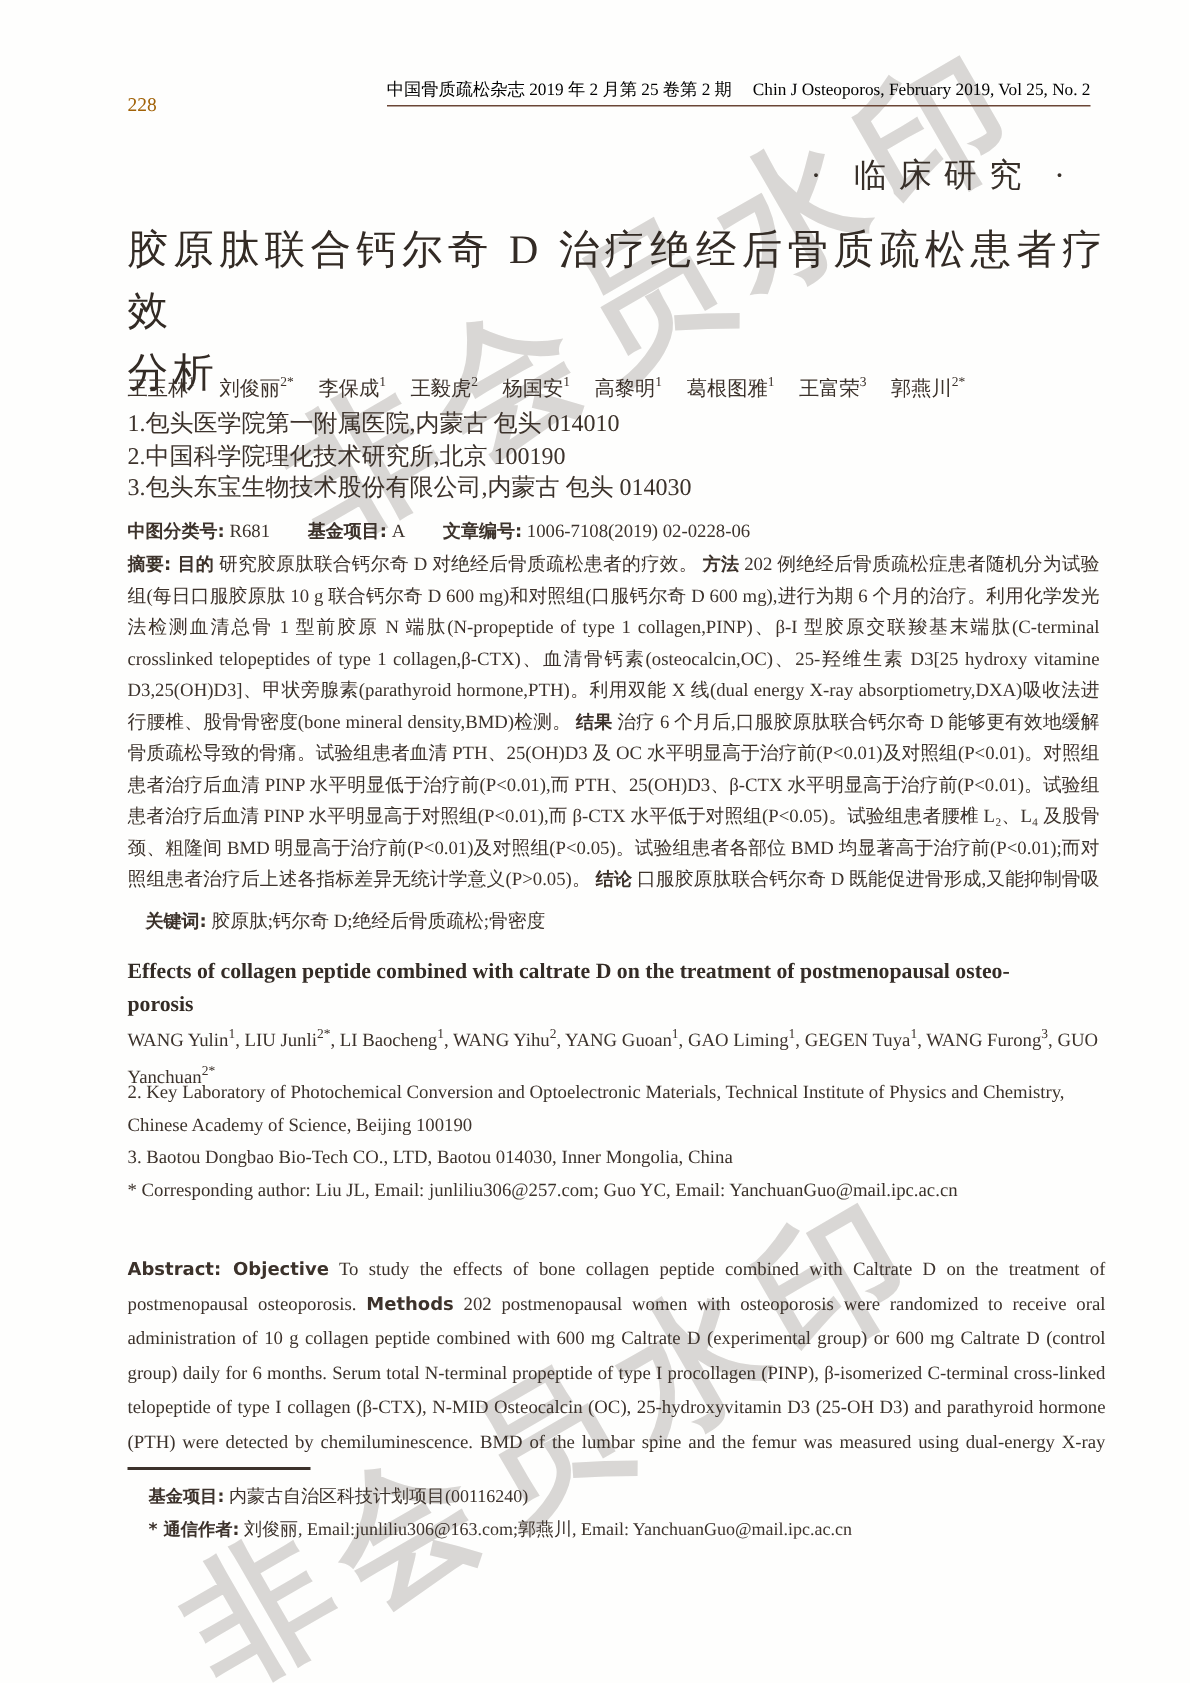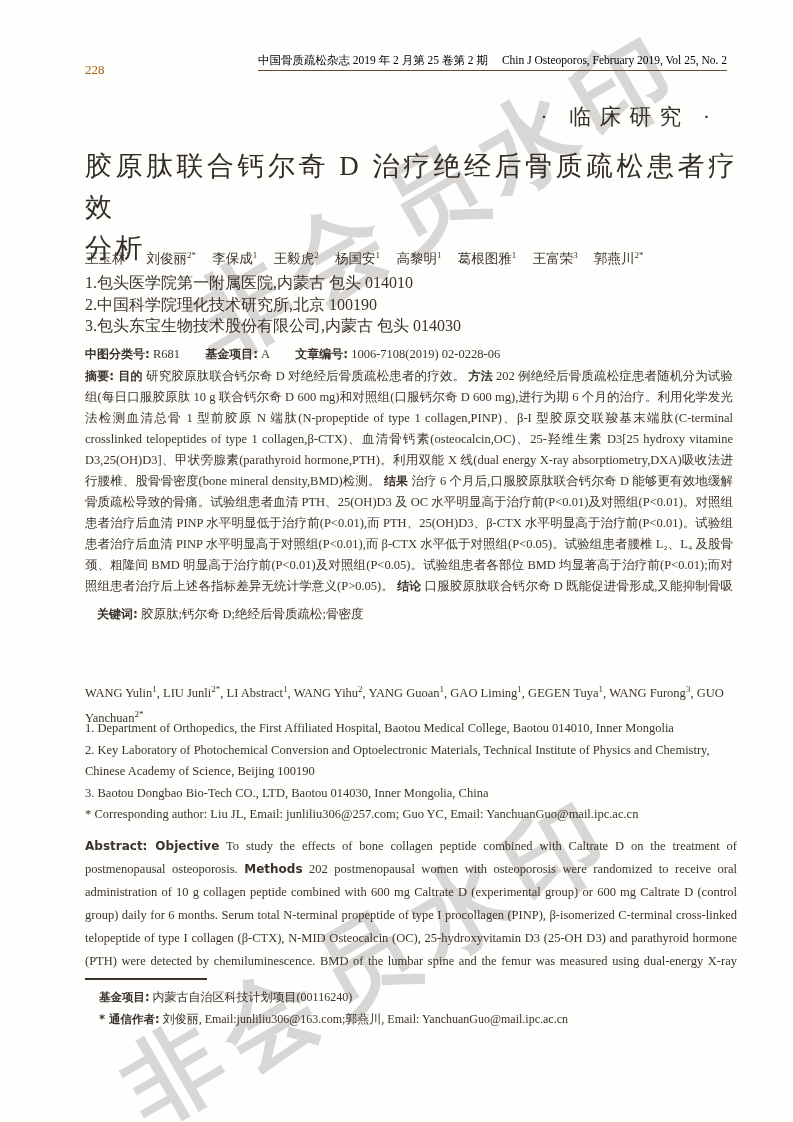--- a/index.html
+++ b/index.html
@@ -124,46 +124,46 @@
     
       <span class="seg"><b>方法</b><span> 202 例绝经后骨质疏松症患者随机分为试验组(每日口服胶原肽 10 g 联合钙尔奇 D 600 mg)和对照组(口服钙尔奇 D 600 mg),进行为期 6 个月的治疗。利用化学发光法检测血清总骨 1 型前胶原 N 端肽(N-propeptide of type 1 collagen,PINP)、β-I 型胶原交联羧基末端肽(C-terminal crosslinked telopeptides of type 1 collagen,β-CTX)、血清骨钙素(osteocalcin,OC)、25-羟维生素 D3[25 hydroxy vitamine D3,25(OH)D3]、甲状旁腺素(parathyroid hormone,PTH)。利用双能 X 线(dual energy X-ray absorptiometry,DXA)吸收法进行腰椎、股骨骨密度(bone mineral density,BMD)检测。</span></span>
     
       <span class="seg"><b>结果</b><span> 治疗 6 个月后,口服胶原肽联合钙尔奇 D 能够更有效地缓解骨质疏松导致的骨痛。试验组患者血清 PTH、25(OH)D3 及 OC 水平明显高于治疗前(P&lt;0.01)及对照组(P&lt;0.01)。对照组患者治疗后血清 PINP 水平明显低于治疗前(P&lt;0.01),而 PTH、25(OH)D3、β-CTX 水平明显高于治疗前(P&lt;0.01)。试验组患者治疗后血清 PINP 水平明显高于对照组(P&lt;0.01),而 β-CTX 水平低于对照组(P&lt;0.05)。试验组患者腰椎 L₂、L₄ 及股骨颈、粗隆间 BMD 明显高于治疗前(P&lt;0.01)及对照组(P&lt;0.05)。试验组患者各部位 BMD 均显著高于治疗前(P&lt;0.01);而对照组患者治疗后上述各指标差异无统计学意义(P&gt;0.05)。</span></span>
     
       <span class="seg"><b>结论</b><span> 口服胶原肽联合钙尔奇 D 既能促进骨形成,又能抑制骨吸收,进一步增加 BMD,并且可以缓解骨质疏松引起的疼痛。</span></span>
     </p>
 
   <p class="keywords"><b>关键词:</b><span> 胶原肽;钙尔奇 D;绝经后骨质疏松;骨密度</span></p>
 
+  <h2 class="title-en"><span>Effects of collagen peptide combined with caltrate D on the treatment of postmenopausal osteo-</span><br><span>porosis</span></h2>
 
   <div class="authors-en">
     
   
       <span class="author-en"><span>WANG Yulin</span><sup>1</sup><span>, </span></span>
     
       <span class="author-en"><span>LIU Junli</span><sup>2*</sup><span>, </span></span>
     
-      <span class="author-en"><span>LI Abstract</span><sup>1</sup><span>, </span></span>
+      <span class="author-en"><span>LI Baocheng</span><sup>1</sup><span>, </span></span>
     
       <span class="author-en"><span>WANG Yihu</span><sup>2</sup><span>, </span></span>
     
       <span class="author-en"><span>YANG Guoan</span><sup>1</sup><span>, </span></span>
     
       <span class="author-en"><span>GAO Liming</span><sup>1</sup><span>, </span></span>
     
       <span class="author-en"><span>GEGEN Tuya</span><sup>1</sup><span>, </span></span>
     
       <span class="author-en"><span>WANG Furong</span><sup>3</sup><span>, </span></span>
     
       <span class="author-en"><span>GUO Yanchuan</span><sup>2*</sup><span></span></span>
     </div>
 
   <div class="affil-en">
 
-      <div class="affil-en-line">1. Department of Orthopedics, the First Affiliated Hospital, Baotou Medical College, Baotou 014010, Inner Mongolia</div>
 
       <div class="affil-en-line">2. Key Laboratory of Photochemical Conversion and Optoelectronic Materials, Technical Institute of Physics and Chemistry, Chinese Academy of Science, Beijing 100190</div>
 
       <div class="affil-en-line">3. Baotou Dongbao Bio-Tech CO., LTD, Baotou 014030, Inner Mongolia, China</div>
 
       <div class="affil-en-line">* Corresponding author: Liu JL, Email: junliliu306@257.com; Guo YC, Email: YanchuanGuo@mail.ipc.ac.cn</div>
     </div>
 
   <p class="abstract-en">
     

